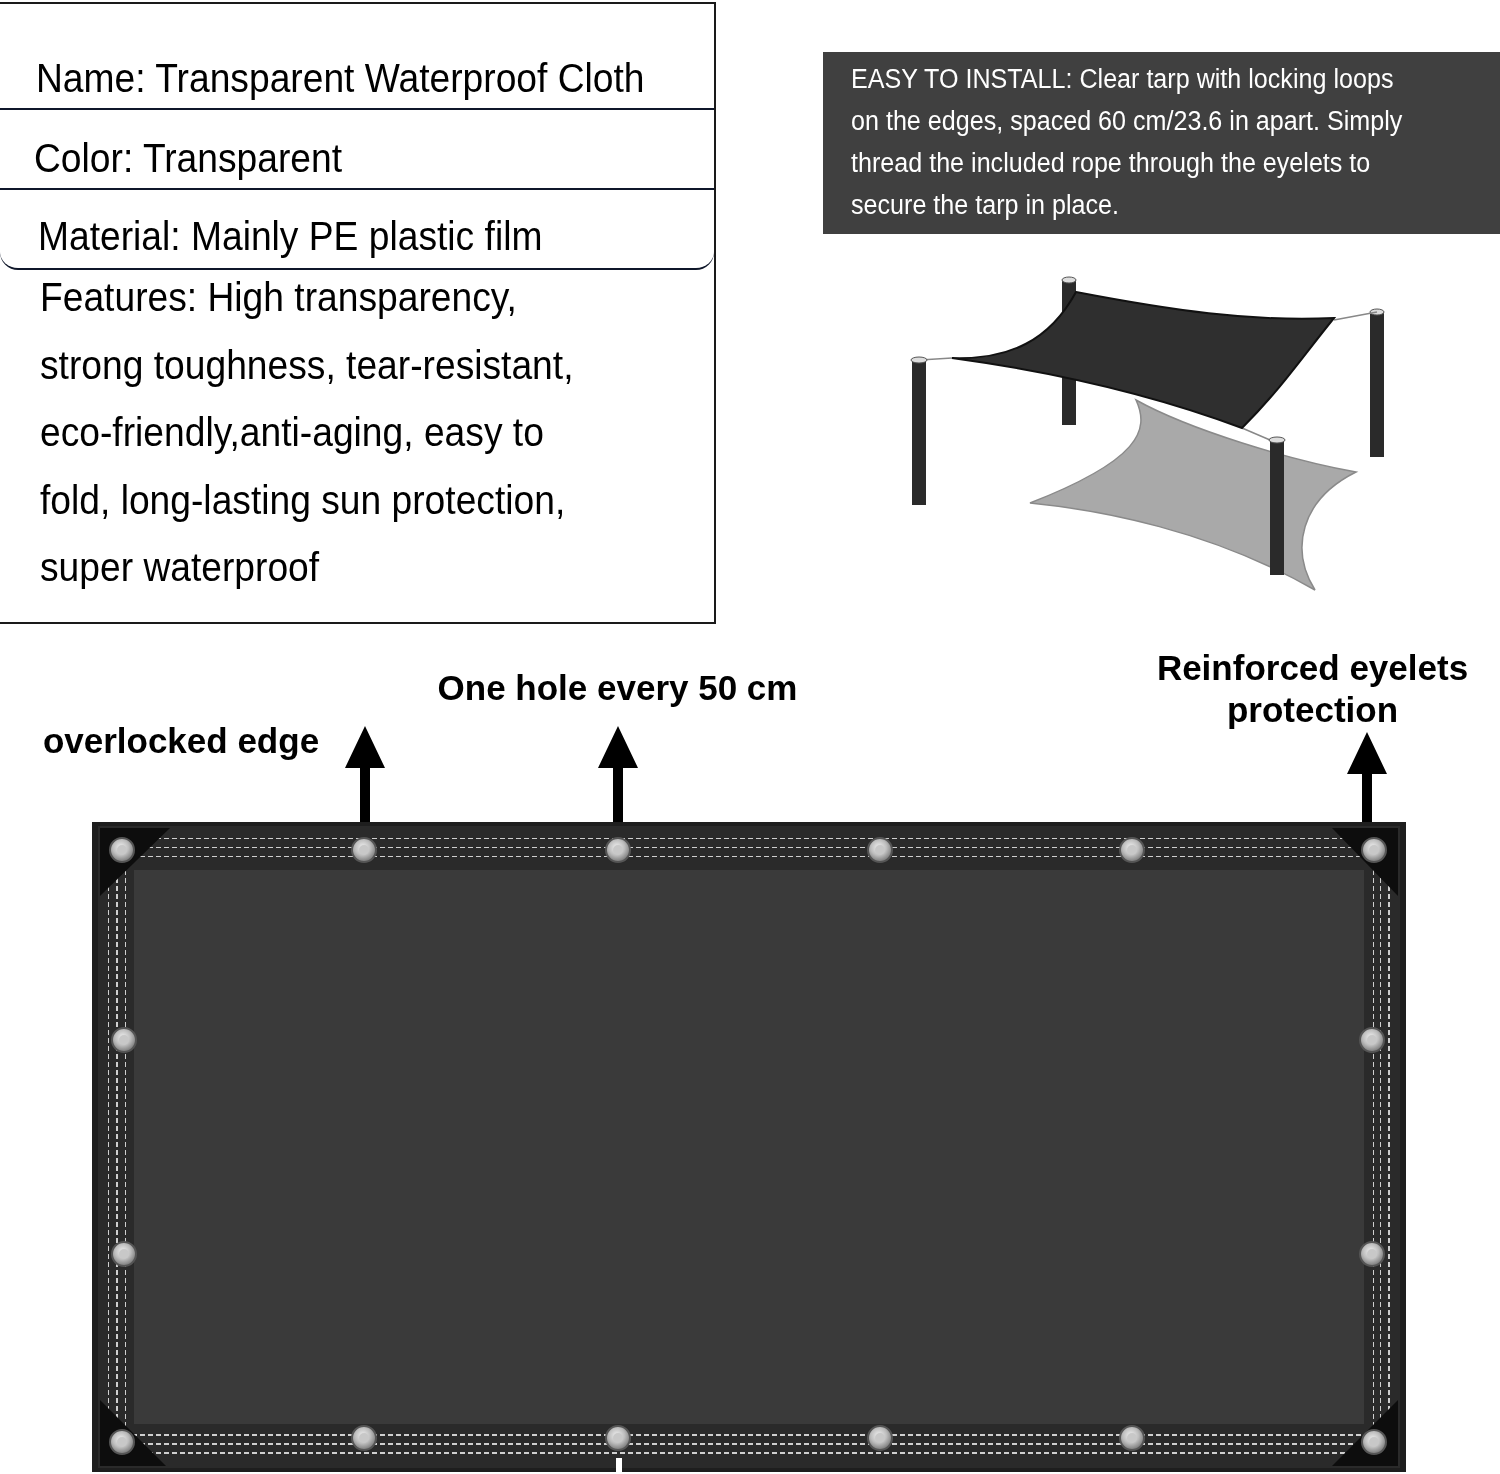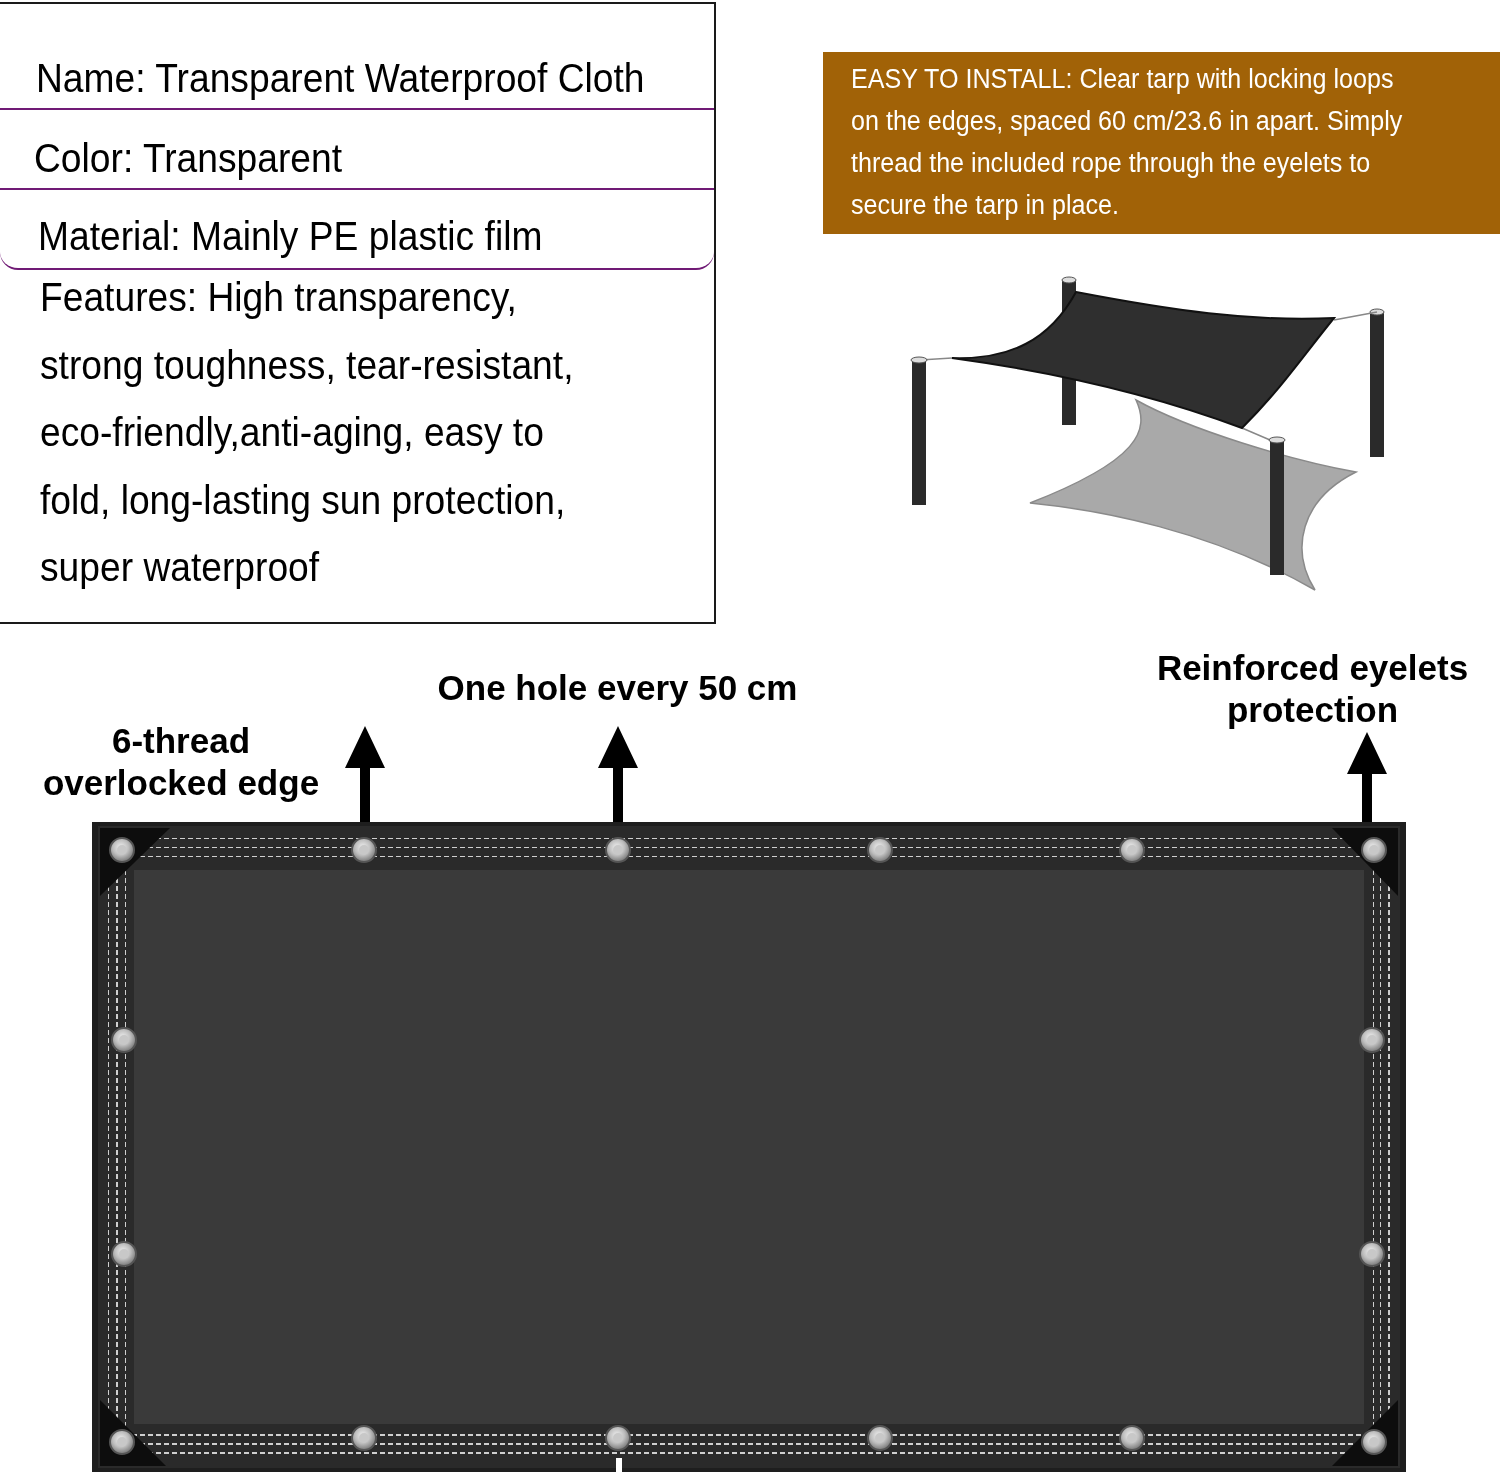--- a/index.html
+++ b/index.html
@@ -1,32 +1,32 @@
 <!DOCTYPE html>
 <html><head>
 <meta charset="utf-8">
 <style>
   html, body { margin:0; padding:0; background:#ffffff; }
   body { width:1500px; height:1474px; position:relative; overflow:hidden; font-family:"Liberation Sans", sans-serif; color:#000; }
 
   
   .spec-table { position:absolute; left:-2px; top:2px; width:718px; height:622px; border:2px solid #1a1a1a; box-sizing:border-box; }
-  .spec-row { position:absolute; left:0; right:0; border-bottom:2px solid #701a75; box-sizing:border-box; }
+  .spec-row { position:absolute; left:0; right:0; border-bottom:2px solid #0f172a; box-sizing:border-box; }
   .spec-row span { position:absolute; font-size:40px; line-height:1; white-space:nowrap; transform:scaleX(0.93); transform-origin:left center; }
   .row-name { top:0; height:106px; }
   .row-name span { left:36px; top:54px; }
   .row-color { top:106px; height:80px; }
   .row-color span { left:34px; top:28px; }
   .row-material { top:186px; height:80px;border-radius:18px; }
   .row-material span { left:38px; top:26px; }
   .row-features { top:249px; bottom:0; border-bottom:none; }
   .row-features .feat-line { position:absolute; left:40px; font-size:40px; white-space:nowrap; transform:scaleX(0.93); transform-origin:left center; }
 
   
-  .install-box { position:absolute; left:823px; top:52px; width:677px; height:182px; background:#a16207; color:#fff; box-sizing:border-box; }
+  .install-box { position:absolute; left:823px; top:52px; width:677px; height:182px; background:#404040; color:#fff; box-sizing:border-box; }
   .install-line { position:absolute; left:28px; font-size:27px; white-space:nowrap; transform:scaleX(0.93); transform-origin:left center; }
 
   
   .illustration { position:absolute; left:890px; top:260px; width:540px; height:340px; }
 
   
   .callout { position:absolute; font-weight:bold; font-size:35px; text-align:center; line-height:42px; white-space:nowrap; }
   .arrow { position:absolute; }
 
   
@@ -78,21 +78,20 @@
   <path d="M62 98 C 120 100, 160 80, 186 32 C 280 50, 360 62, 444 58 C 410 100, 390 130, 352 168 C 250 130, 150 110, 62 98 Z" fill="#2f2f2f" stroke="#111" stroke-width="2"></path>
 
   <rect x="22" y="100" width="14" height="145" fill="#2a2a2a"></rect>
   <ellipse cx="29" cy="100" rx="8" ry="3" fill="#ddd" stroke="#555"></ellipse>
 
   <rect x="380" y="180" width="14" height="135" fill="#2a2a2a"></rect>
   <ellipse cx="387" cy="180" rx="8" ry="3" fill="#ddd" stroke="#555"></ellipse>
 </svg>
 
 <div class="callout" style="left:36px; top:720px; width:290px;">
-  <div>6-thread</div>
   <div>overlocked edge</div>
 </div>
 <div class="callout" style="left:420px; top:667px; width:395px;">One hole every 50 cm</div>
 <div class="callout" style="left:1150px; top:647px; width:325px;">
   <div>Reinforced eyelets</div>
   <div>protection</div>
 </div>
 
 <svg class="arrow" style="left:343px; top:726px;" width="44" height="116">
   <polygon points="22,0 42,42 27,42 27,116 17,116 17,42 2,42" fill="#000"></polygon>

